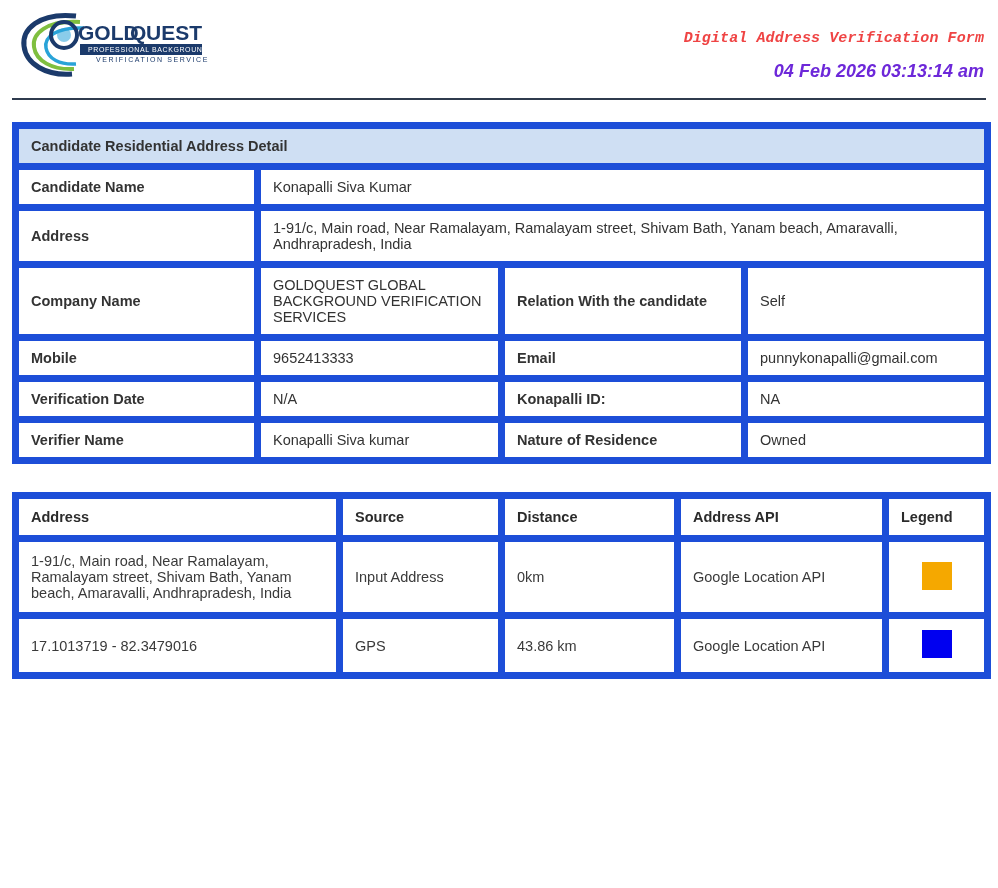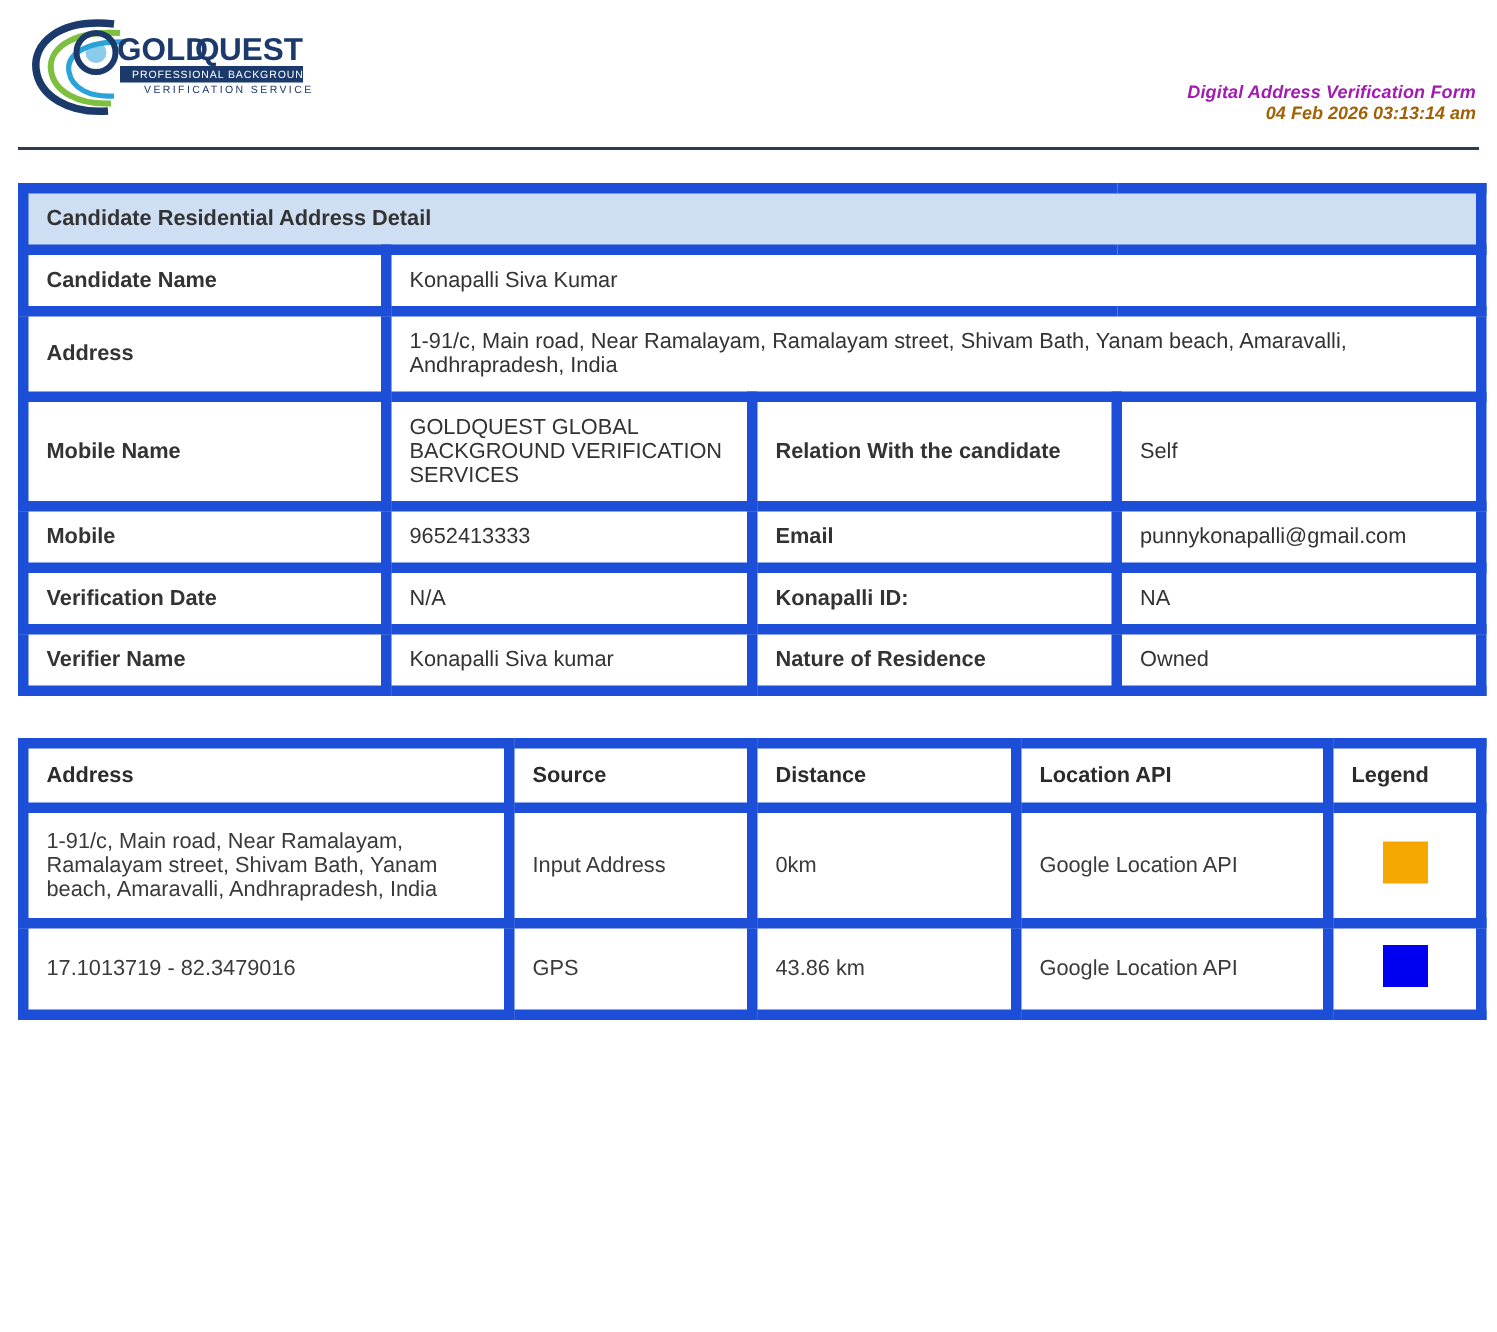--- a/index.html
+++ b/index.html
@@ -35,32 +35,33 @@
     flex: 0 0 auto;
     margin-left: 6px;
   }
   .logo-svg { display:block; }
   .header-right {
     text-align: right;
     padding-top: 16px;
     padding-right: 2px;
   }
   .doc-title {
-    font-size: 12px;
+    font-size: 15px;
     font-weight: bold;
     font-style: italic;
-    color: #a21caf;
+    color: #ef4444;
     letter-spacing: .1px;
+    font-family: Liberation Mono, monospace;
   }
   .doc-date {
-    font-size: 12px;
+    font-size: 18px;
     font-weight: bold;
     font-style: italic;
-    color: #a16207;
-    margin-top: 0;
+    color: #6d28d9;
+    margin-top: 14px;
   }
   .header-rule {
     border: 0;
     border-top: 2px solid #2f3b4e;
     margin: 10px 0 22px 0;
   }
 
   
   table.block {
     border-collapse: collapse;
@@ -164,21 +165,21 @@
       </tr>
       <tr>
         <td class="lbl">Candidate Name</td>
         <td class="val" colspan="3">Konapalli Siva Kumar</td>
       </tr>
       <tr>
         <td class="lbl">Address</td>
         <td class="val" colspan="3">1-91/c, Main road, Near Ramalayam, Ramalayam street, Shivam Bath, Yanam beach, Amaravalli, Andhrapradesh, India</td>
       </tr>
       <tr>
-        <td class="lbl">Mobile Name</td>
+        <td class="lbl">Company Name</td>
         <td class="val">GOLDQUEST GLOBAL BACKGROUND VERIFICATION SERVICES</td>
         <td class="lbl">Relation With the candidate</td>
         <td class="val">Self</td>
       </tr>
       <tr>
         <td class="lbl">Mobile</td>
         <td class="val">9652413333</td>
         <td class="lbl">Email</td>
         <td class="val">punnykonapalli@gmail.com</td>
       </tr>
@@ -205,21 +206,21 @@
       <col style="width:162px">
       <col style="width:176px">
       <col style="width:208px">
       <col style="width:102px">
     </colgroup>
     <tbody>
       <tr>
         <th>Address</th>
         <th>Source</th>
         <th>Distance</th>
-        <th>Location API</th>
+        <th>Address API</th>
         <th>Legend</th>
       </tr>
       <tr>
         <td>1-91/c, Main road, Near Ramalayam, Ramalayam street, Shivam Bath, Yanam beach, Amaravalli, Andhrapradesh, India</td>
         <td>Input Address</td>
         <td>0km</td>
         <td>Google Location API</td>
         <td class="legend-cell">
           <span class="legend-swatch" style="background: rgb(245, 168, 0);"></span>
         </td>

